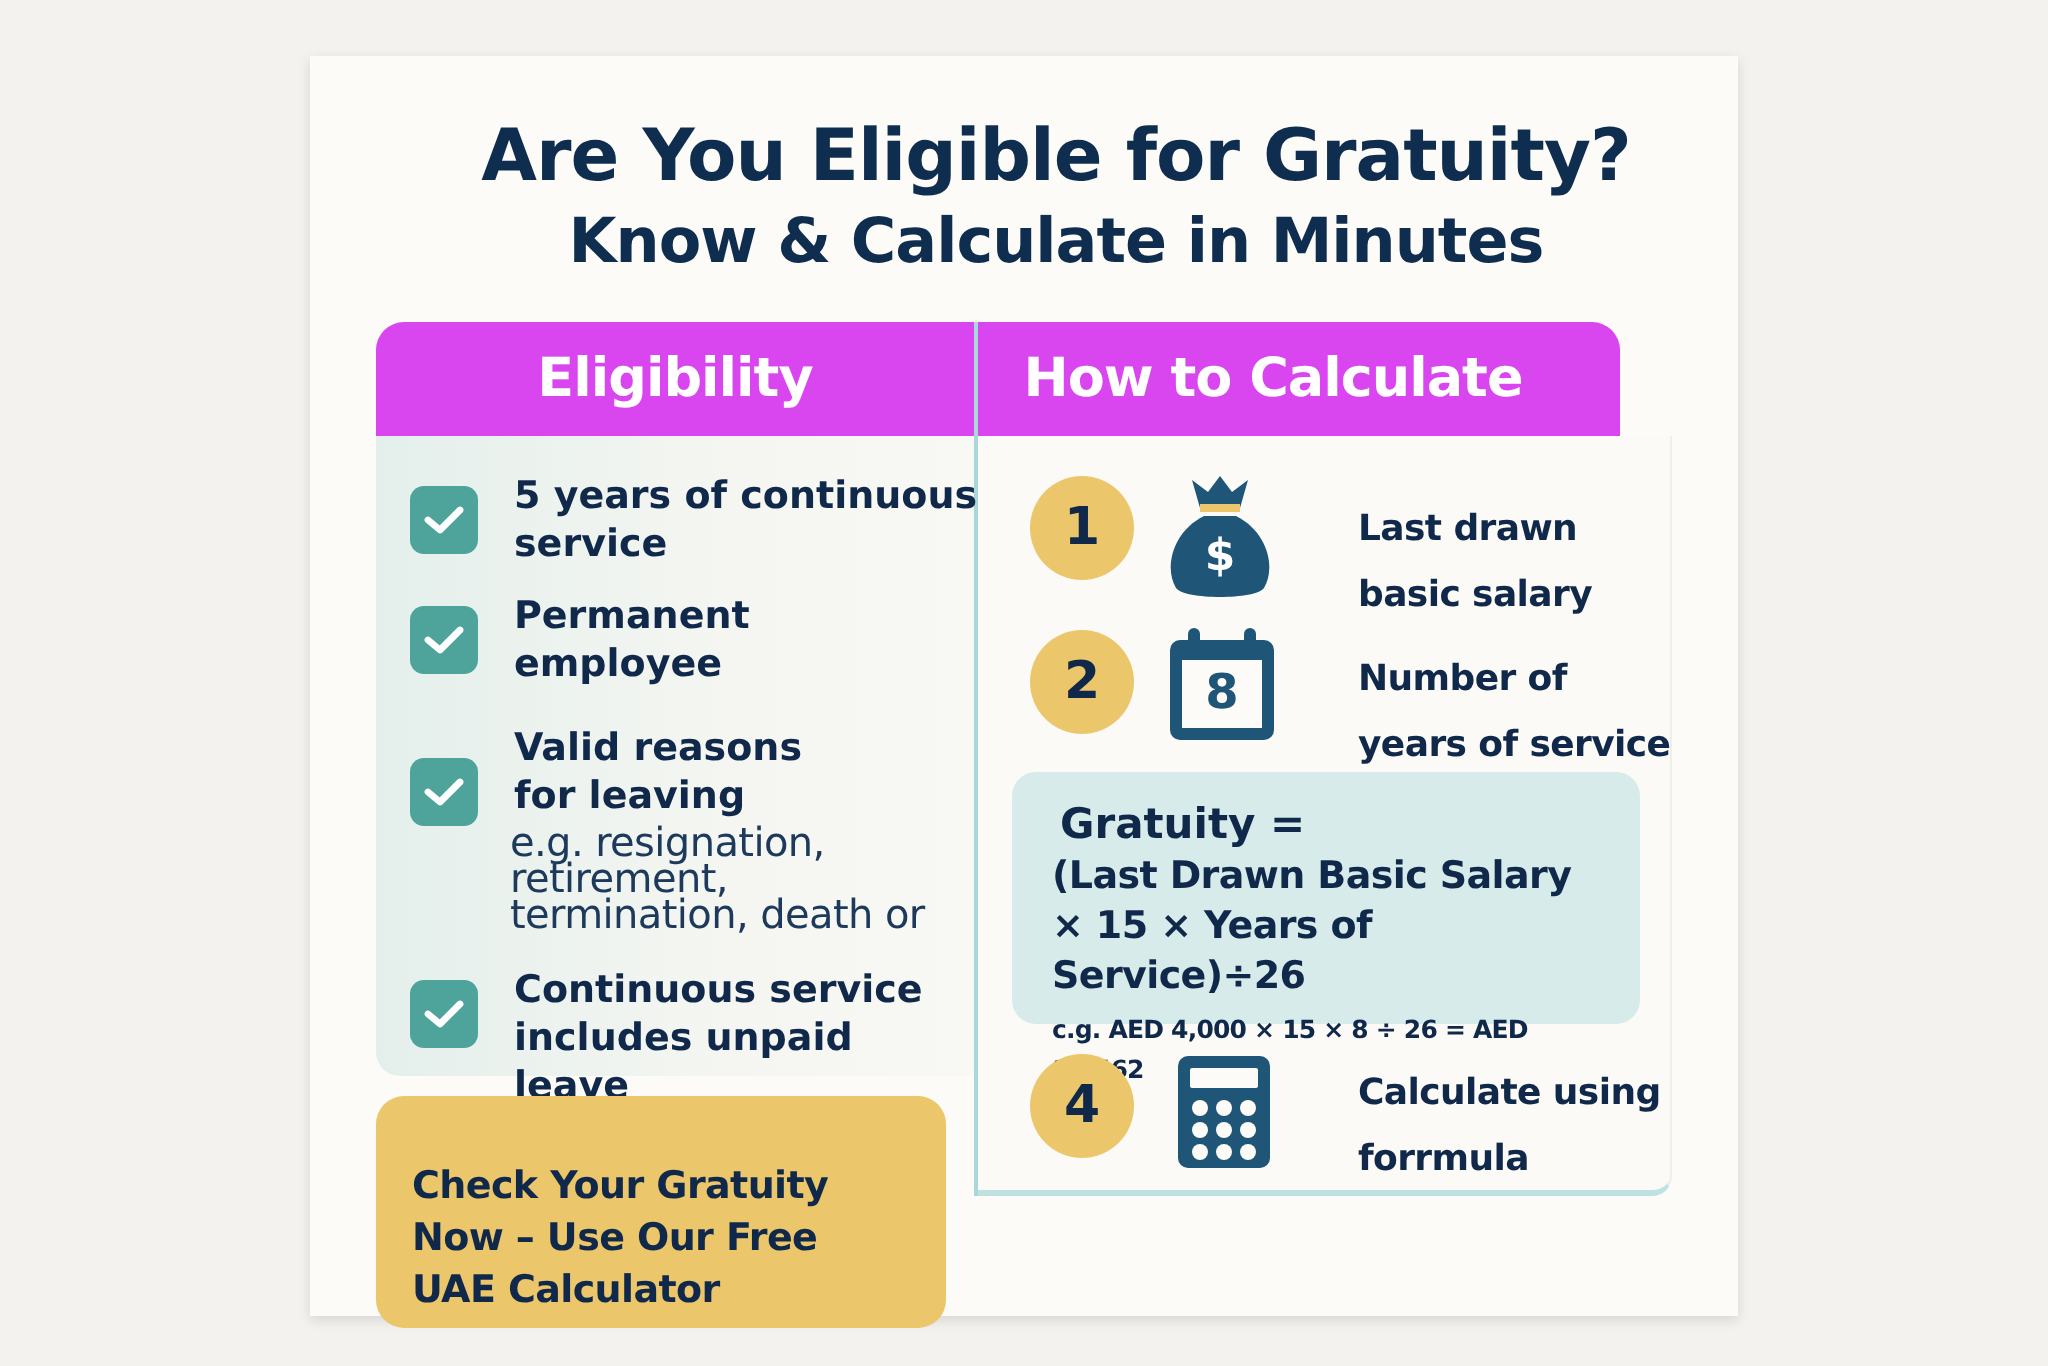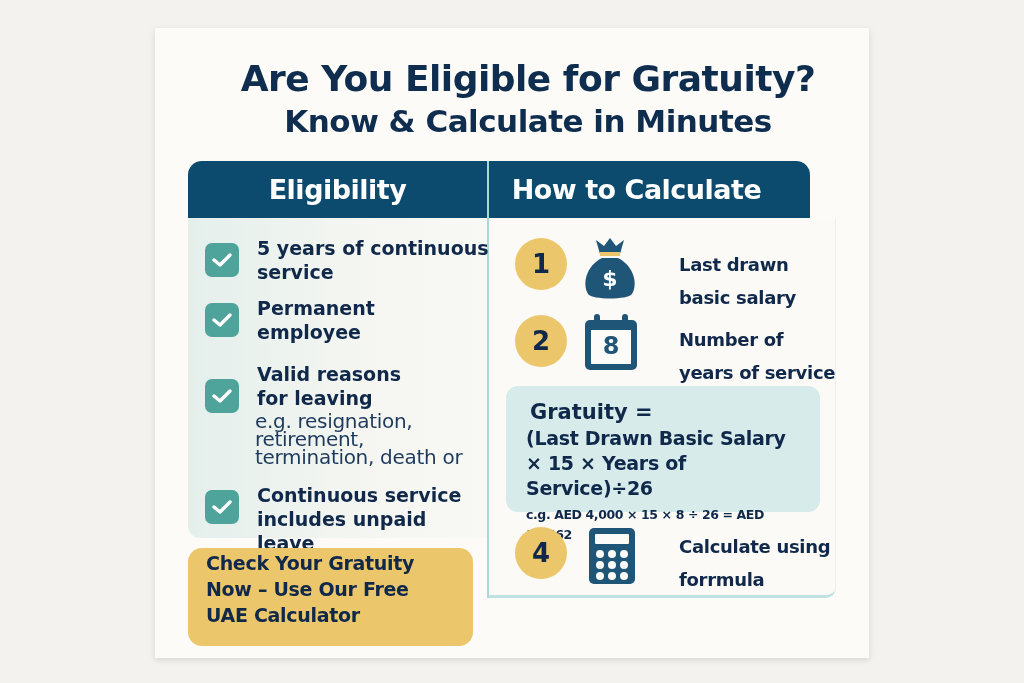--- a/index.html
+++ b/index.html
@@ -16,21 +16,21 @@
     }
     .title {
       position: absolute; left: 0; width: 100%; text-align: center;
       font-weight: bold; color: #0f2d4e; letter-spacing: -0.5px; margin-left: 16px;
     }
     .title.t1 { top: 58px; font-size: 36px; }
     .title.t2 { top: 103px; font-size: 31px; }
 
     .hdr {
       position: absolute; top: 161px; height: 57px;
-      background: #0c4a6e; color: #ffffff;
+      background: #d946ef; color: #ffffff;
       font-weight: bold; font-size: 27px;
       display: flex; align-items: center; justify-content: center;
       letter-spacing: -0.5px;
     }
     .hdr.left { left: 188px; width: 299px; border-radius: 14px 0 0 0; }
     .hdr.right { left: 463px; width: 347px; border-radius: 0 14px 0 0; }
 
     .divider {
       position: absolute; left: 487px; top: 161px; width: 2px; height: 437px;
       background: #a9d8d8;
@@ -57,23 +57,23 @@
     .check-text {
       position: absolute; left: 52px; width: 240px;
       font-size: 19px; font-weight: bold; line-height: 24px; color: #10284a;
     }
     .check-sub {
       font-size: 20px; font-weight: normal; line-height: 18px; color: #1d3a5c;
       margin-top: 2px; letter-spacing: -0.3px;
     }
 
     .cta {
-      position: absolute; left: 188px; top: 548px; width: 285px; height: 98px;
+      position: absolute; left: 188px; top: 548px; width: 285px; height: 116px;
       background: #ecc66a; border-radius: 14px;
-      padding: 2px 18px; font-size: 19px; font-weight: bold; line-height: 26px;
+      padding: 32px 18px; font-size: 19px; font-weight: bold; line-height: 26px;
       color: #10284a; letter-spacing: -0.3px; cursor: pointer;
     }
 
     .num-circle {
       position: absolute; width: 52px; height: 52px; border-radius: 50%;
       background: #ecc66a; color: #10284a; font-weight: bold; font-size: 26px;
       display: flex; align-items: center; justify-content: center;
     }
     .step-icon { position: absolute; }
     .step-text {

